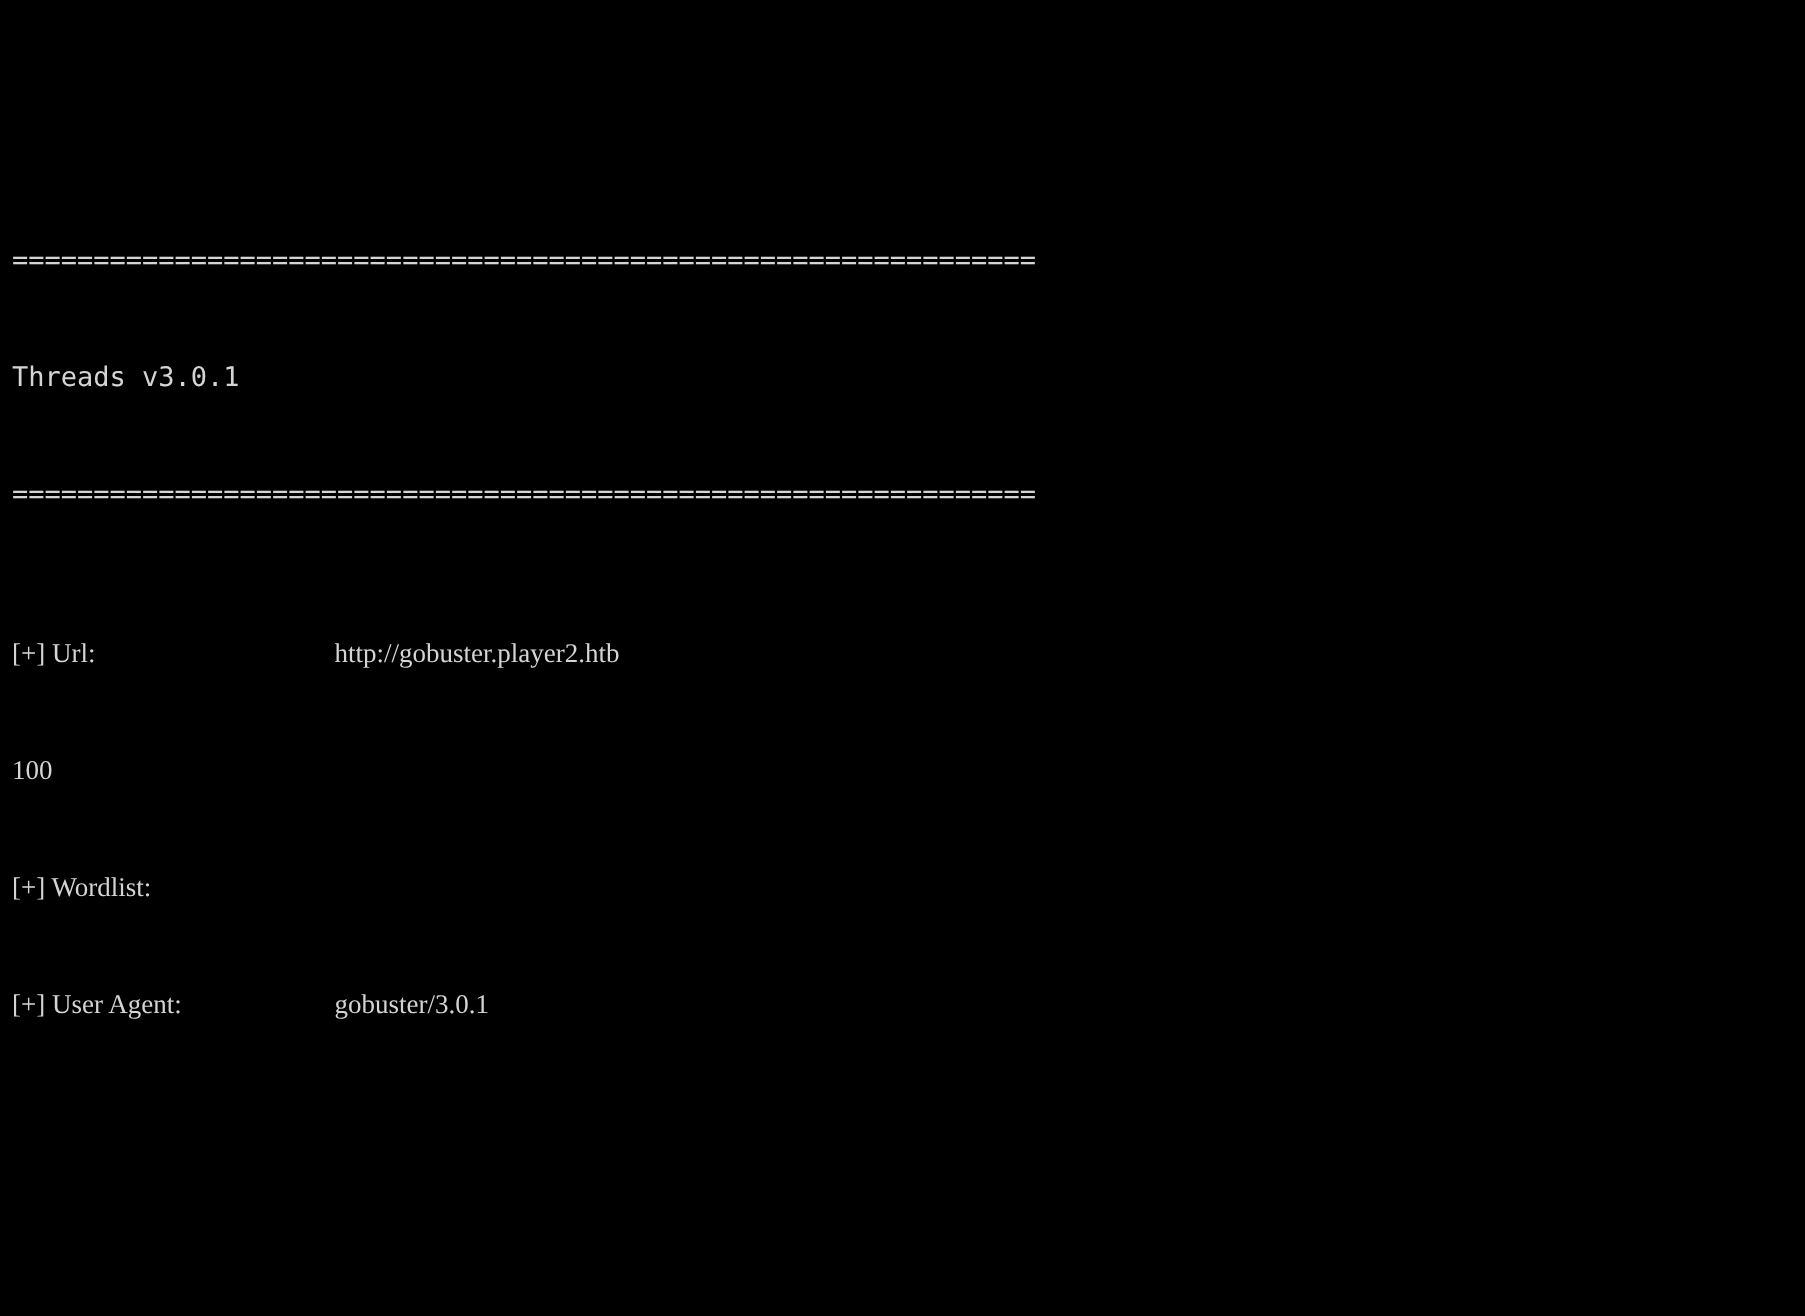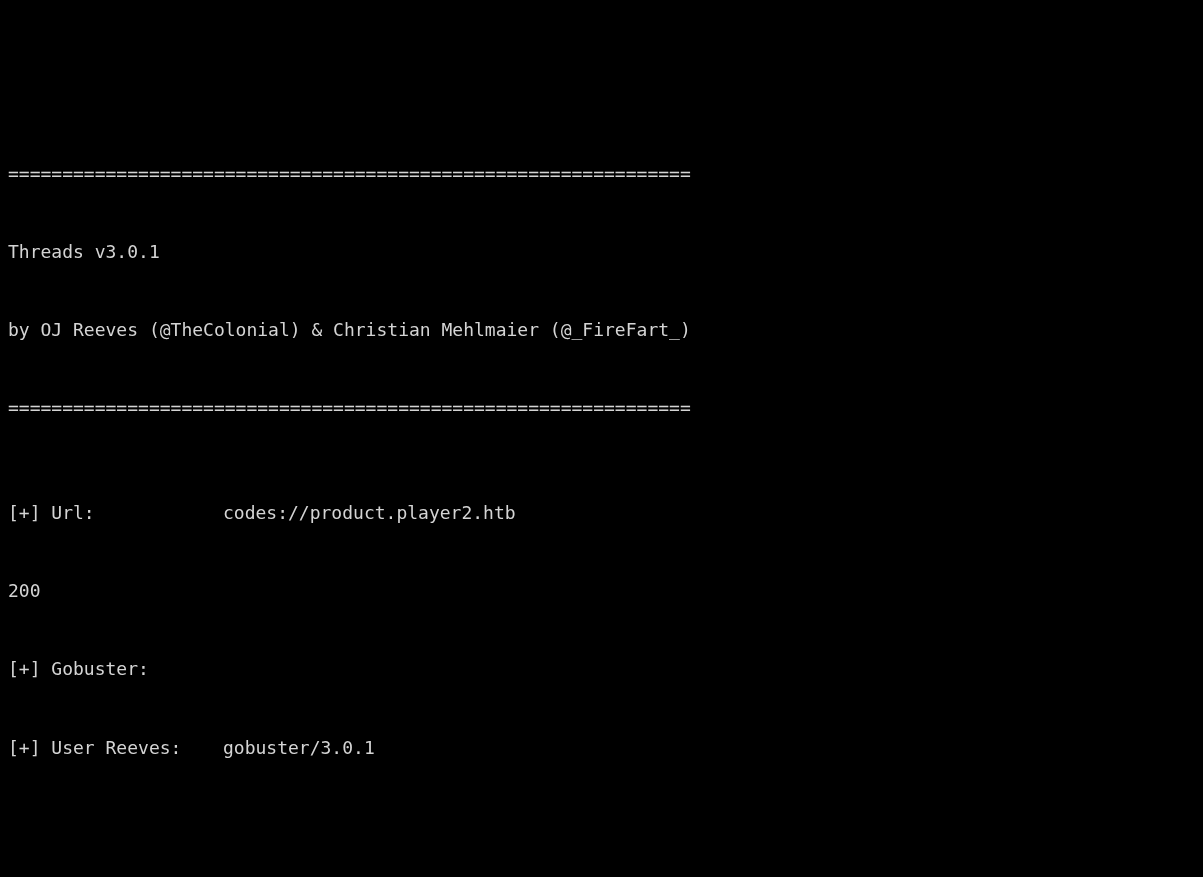--- a/index.html
+++ b/index.html
@@ -16,48 +16,48 @@
       padding: 4px 8px;
       white-space: pre;
       overflow-x: auto;
     }
     .line {
       color: #d4d4d4;
       white-space: pre;
     }
     .config-line {
       display: flex;
+      font-family: Liberation Serif, serif;
     }
     .config-key {
       display: inline-block;
       min-width: 215px;
     }
   </style>
 </head>
 <body>
 
 
 
 <div>
   <div class="line">===============================================================</div>
   <div class="line">Threads v3.0.1</div>
-  <div class="line">by OJ Reeves (@TheColonial) &amp; Christian Mehlmaier (@_FireFart_)</div>
   <div class="line">===============================================================</div>
 
   <div class="config-line">
-    <span class="config-key">[+] Url:</span><span>codes://product.player2.htb</span>
+    <span class="config-key">[+] Url:</span><span>http://gobuster.player2.htb</span>
   </div>
   <div class="config-line">
-    <span>200</span>
+    <span>100</span>
   </div>
   <div class="config-line">
-    <span class="config-key">[+] Gobuster:</span>
+    <span class="config-key">[+] Wordlist:</span>
   </div>
   <div class="config-line">
-    <span class="config-key">[+] User Reeves:</span><span>gobuster/3.0.1</span>
+    <span class="config-key">[+] User Agent:</span><span>gobuster/3.0.1</span>
   </div>
   
   
 
   
   
   
 
   
   

